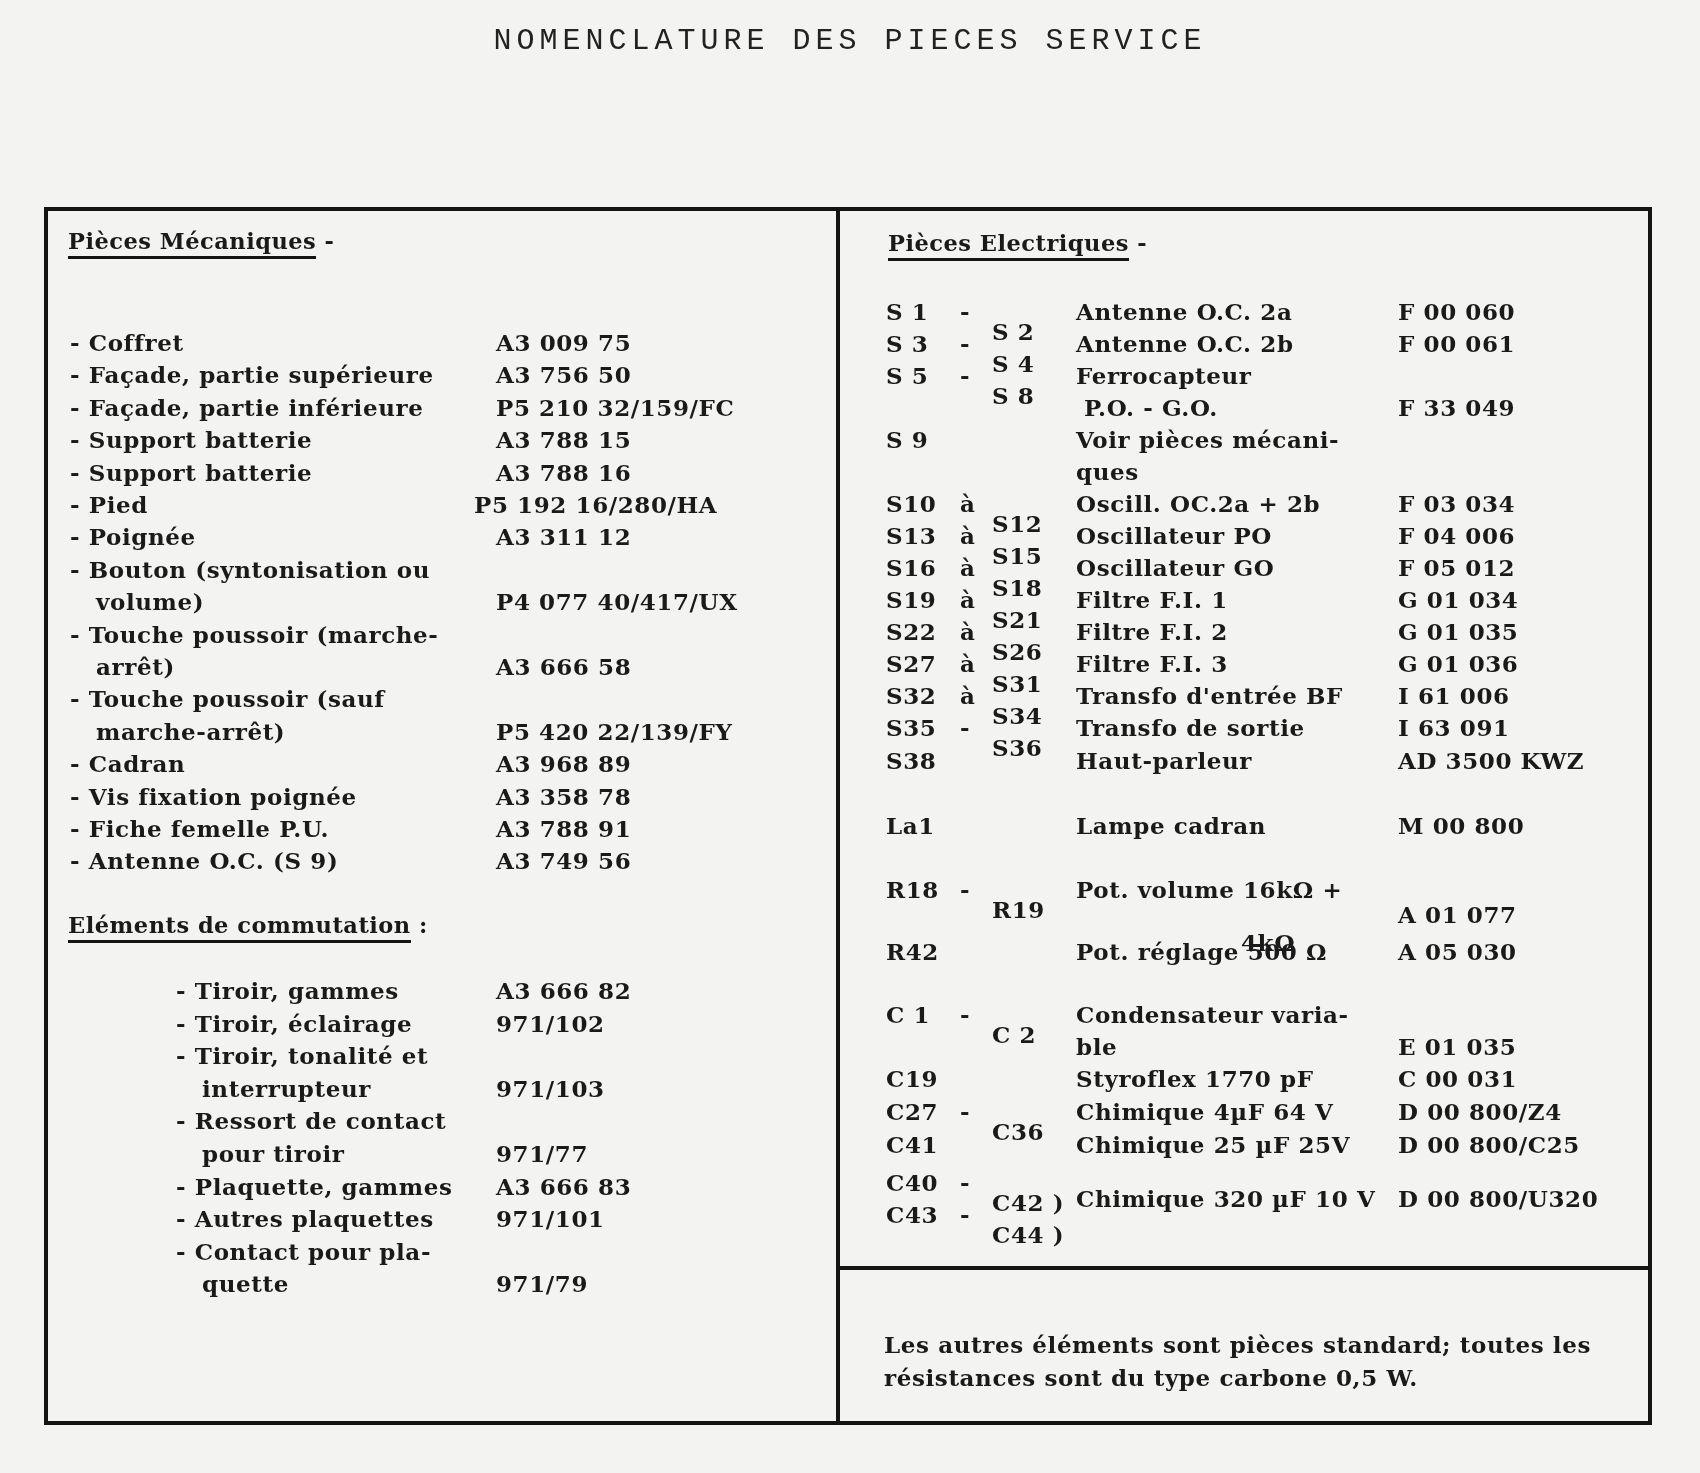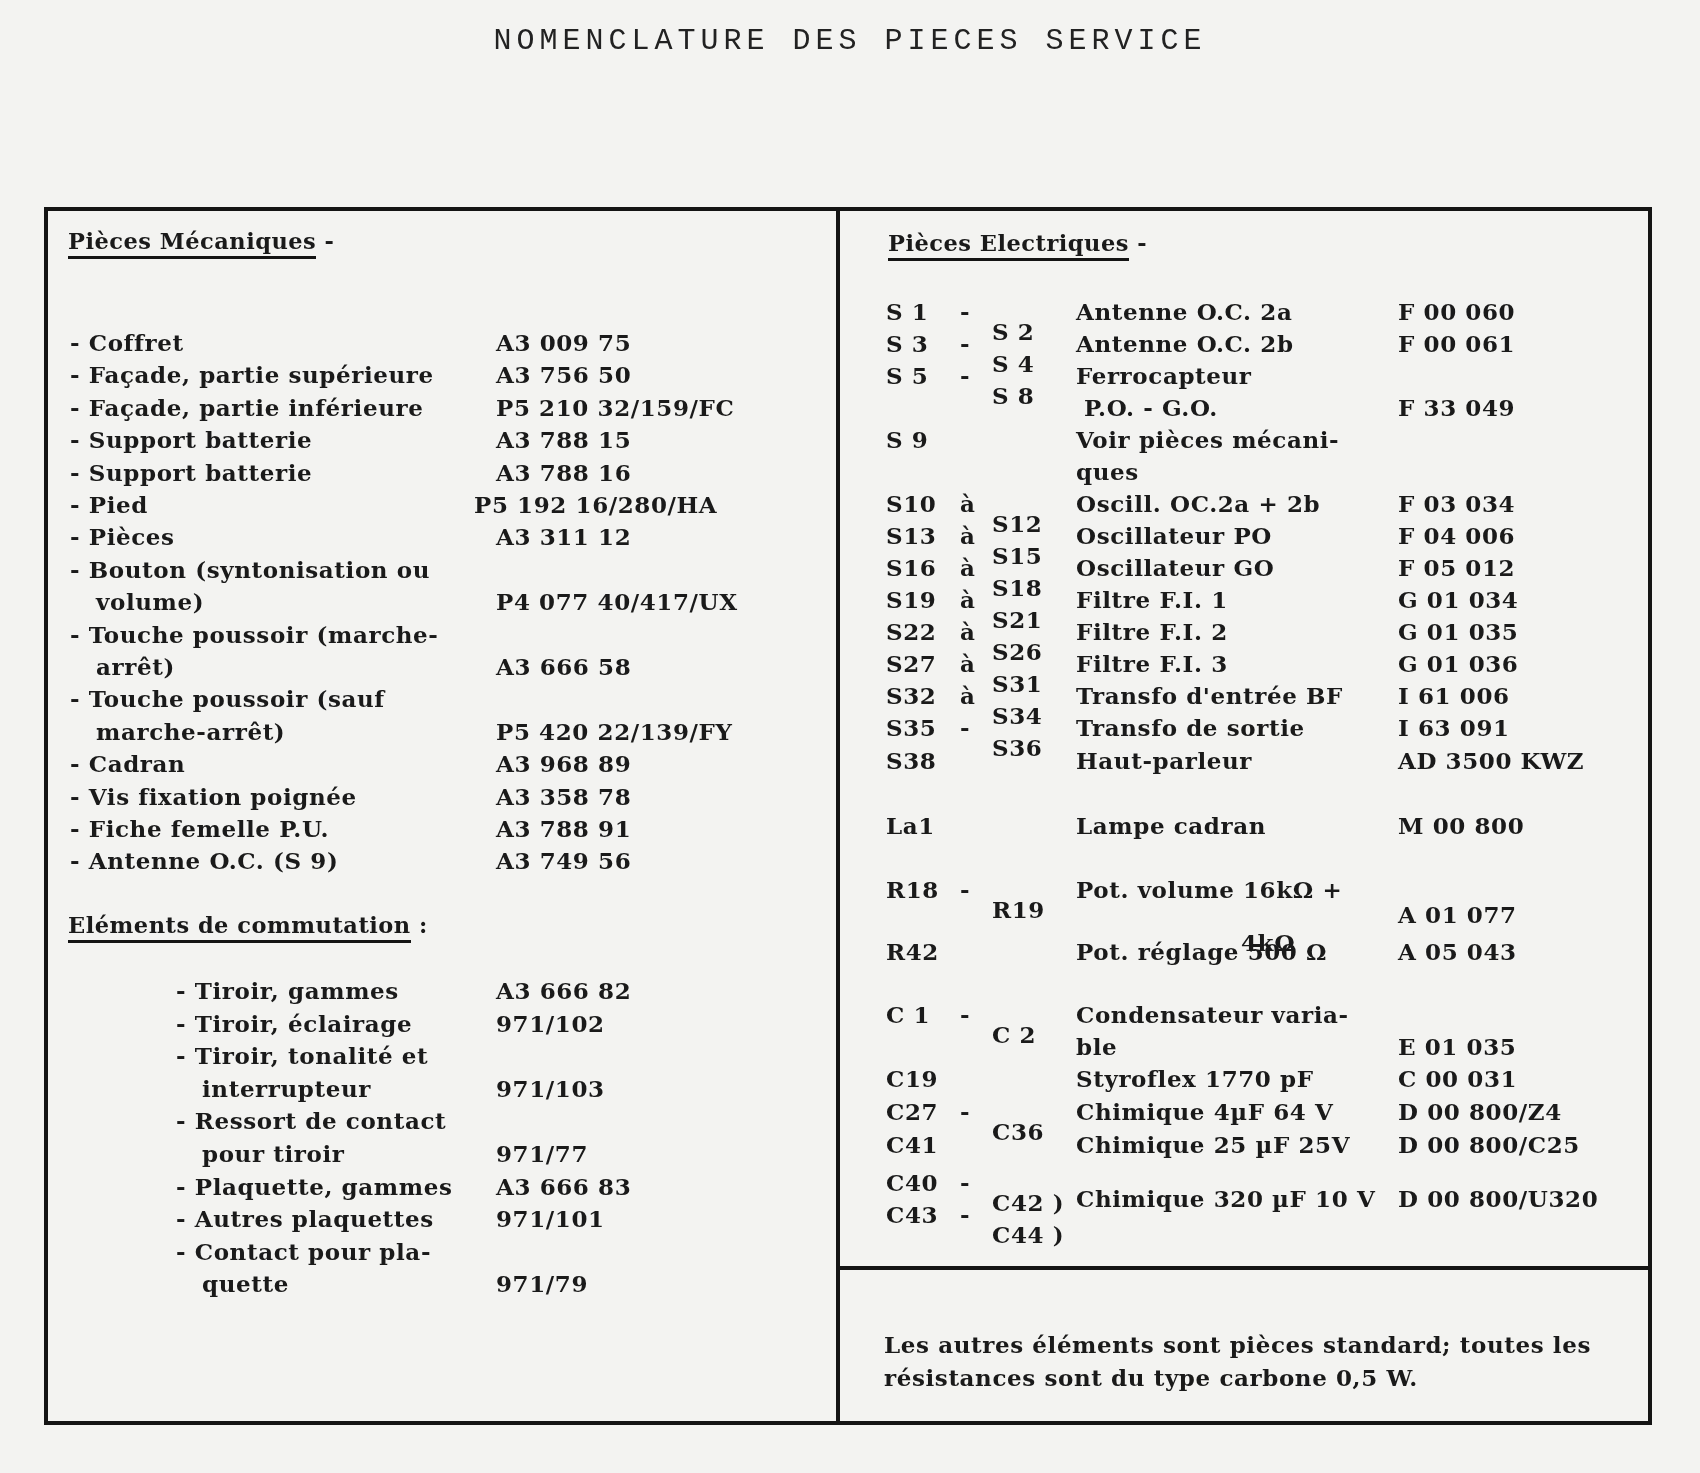--- a/index.html
+++ b/index.html
@@ -93,21 +93,21 @@
     </div>
     <div class="row mech" style="left: 70px; top: 457.6px;">
       <span class="label">- Support batterie</span>
       <span class="code" style="left: 426px;">A3 788 16</span>
     </div>
     <div class="row mech" style="left: 70px; top: 490px;">
       <span class="label">- Pied</span>
       <span class="code" style="left: 404px;">P5 192 16/280/HA</span>
     </div>
     <div class="row mech" style="left: 70px; top: 522.4px;">
-      <span class="label">- Pièces</span>
+      <span class="label">- Poignée</span>
       <span class="code" style="left: 426px;">A3 311 12</span>
     </div>
     <div class="row mech" style="left: 70px; top: 554.8px;">
       <span class="label">- Bouton (syntonisation ou</span>
       <span class="code" style="left: 426px;"></span>
     </div>
     <div class="row mech" style="left: 70px; top: 587.2px;">
       <span class="label" style="left: 26px;">volume)</span>
       <span class="code" style="left: 426px;">P4 077 40/417/UX</span>
     </div>
@@ -319,21 +319,21 @@
       <span class="sep"></span>
       <span class="ref2"></span>
       <span class="desc" style="left: 355px; margin-top: 28px;">4kΩ</span>
       <span class="code">A 01 077</span>
     </div>
     <div class="row elec" style="left: 886px; top: 937px;">
       <span class="ref1">R42</span>
       <span class="sep"></span>
       <span class="ref2"></span>
       <span class="desc">Pot. réglage 500 Ω</span>
-      <span class="code">A 05 043</span>
+      <span class="code">A 05 030</span>
     </div>
     <div class="row elec" style="left: 886px; top: 1000px;">
       <span class="ref1">C 1</span>
       <span class="sep">-</span>
       <span class="ref2">C 2</span>
       <span class="desc">Condensateur varia-</span>
       <span class="code"></span>
     </div>
     <div class="row elec" style="left: 886px; top: 1032px;">
       <span class="ref1"></span>

